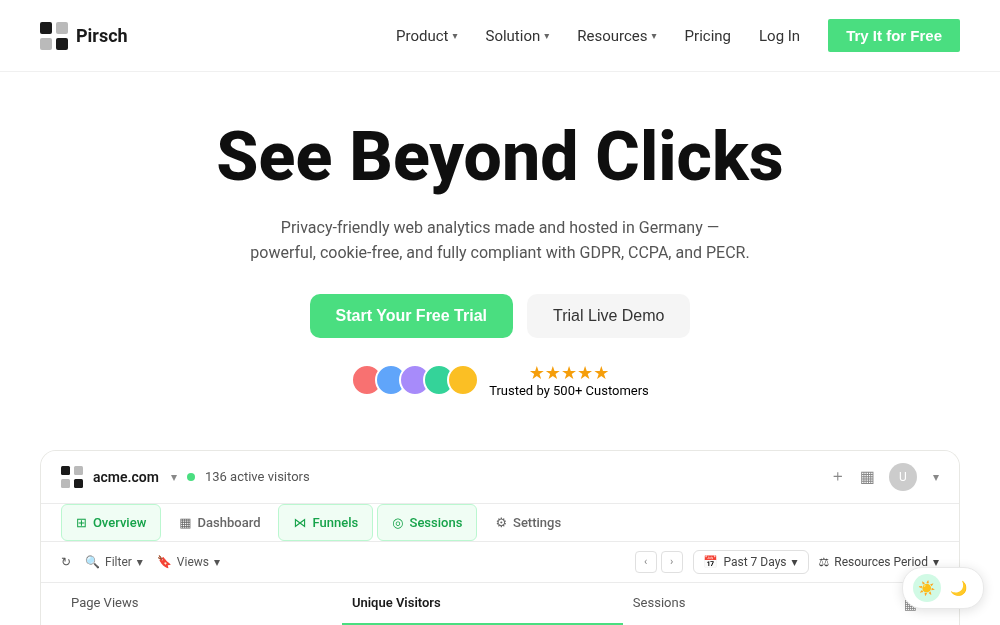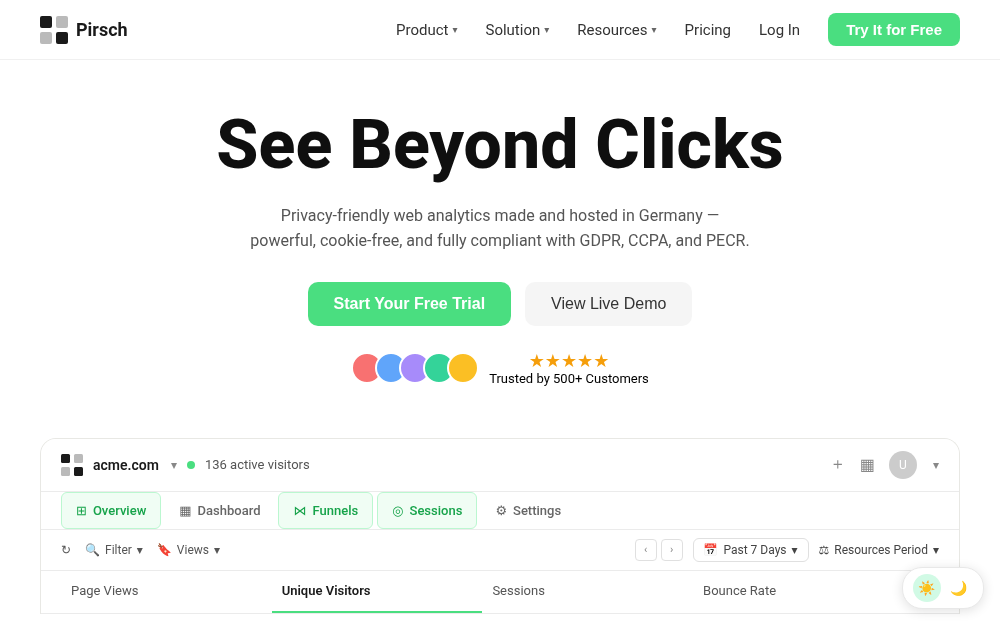--- a/index.html
+++ b/index.html
@@ -11,21 +11,21 @@
       height: 625px;
       overflow: hidden;
     }
 
     
     nav {
       display: flex;
       align-items: center;
       justify-content: space-between;
       padding: 0 40px;
-      height: 60px;
+      height: 72px;
       border-bottom: 1px solid #f0f0f0;
     }
     .nav-logo {
       display: flex;
       align-items: center;
       gap: 8px;
       font-weight: 700;
       font-size: 18px;
       color: #1a1a1a;
     }
@@ -52,21 +52,21 @@
     }
     .btn-login {
       font-size: 15px;
       color: #333;
       cursor: pointer;
     }
     .btn-try {
       background: #4ade80;
       color: #fff;
       border: none;
-      border-radius: 8px;
+      border-radius: 2px;
       padding: 8px 18px;
       font-size: 15px;
       font-weight: 600;
       cursor: pointer;
     }
 
     
     .hero {
       text-align: center;
       padding: 48px 20px 24px;
@@ -408,21 +408,21 @@
     <span class="btn-login">Log In</span>
     <button class="btn-try">Try It for Free</button>
   </div>
 </nav>
 
 <section class="hero">
   <h1 class="hero-title">See Beyond Clicks</h1>
   <p class="hero-subtitle">Privacy-friendly web analytics made and hosted in Germany — powerful, cookie-free, and fully compliant with GDPR, CCPA, and PECR.</p>
   <div class="hero-buttons">
     <button class="btn-primary">Start Your Free Trial</button>
-    <button class="btn-secondary">View Live Demo</button>
+    <button class="btn-secondary">Trial Live Demo</button>
   </div>
   <div class="social-proof">
     <div class="avatars">
       <div class="avatar av1"></div>
       <div class="avatar av2"></div>
       <div class="avatar av3"></div>
       <div class="avatar av4"></div>
       <div class="avatar av5"></div>
     </div>
     <div>
@@ -511,21 +511,20 @@
         <span>Resources Period</span>
         <span>▾</span>
       </div>
     </div>
   </div>
 
   <div class="stats-row">
     <div class="stat-item">Page Views</div>
     <div class="stat-item active">Unique Visitors</div>
     <div class="stat-item">Sessions</div>
-    <div class="stat-item">Bounce Rate</div>
     <div class="stat-icon-btn">
       <span>▦</span>
       <span>〜</span>
     </div>
   </div>
 </div>
 
 <div class="floating-toggle">
   <div class="toggle-sun">
     <span>☀️</span>

